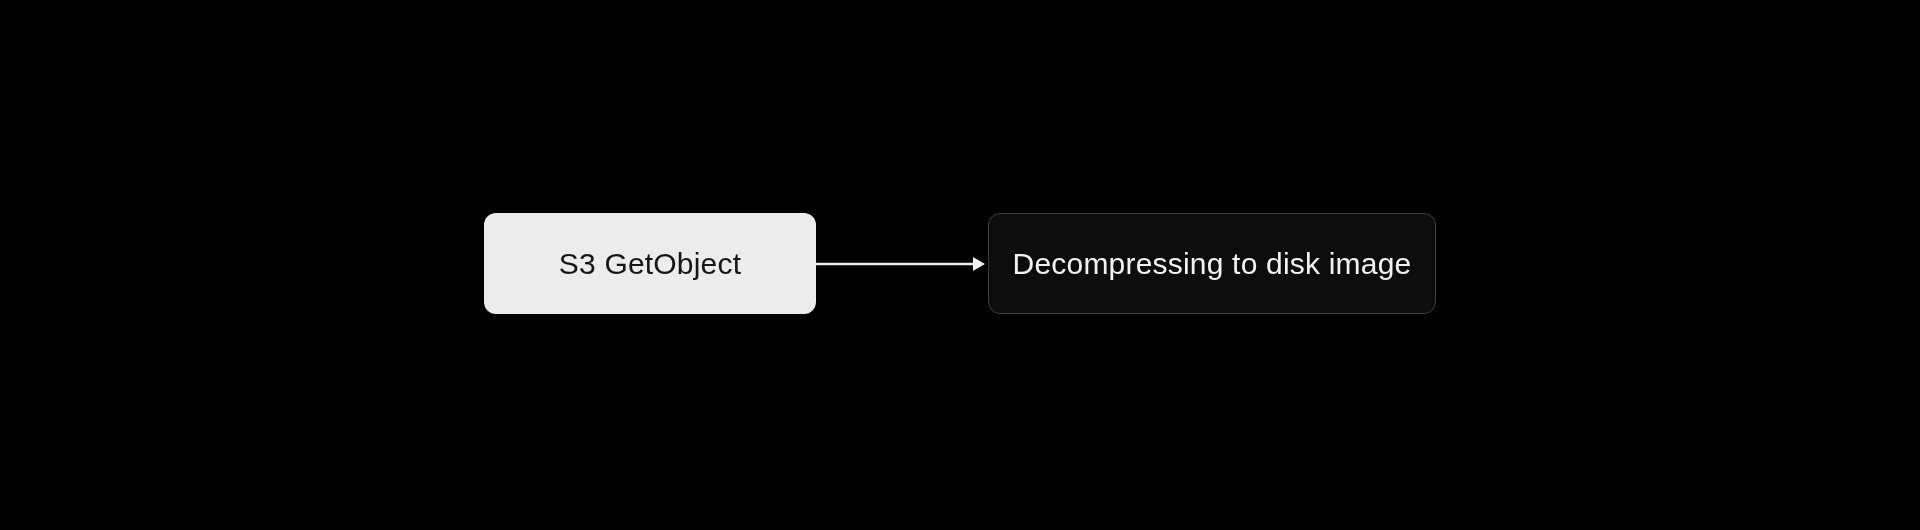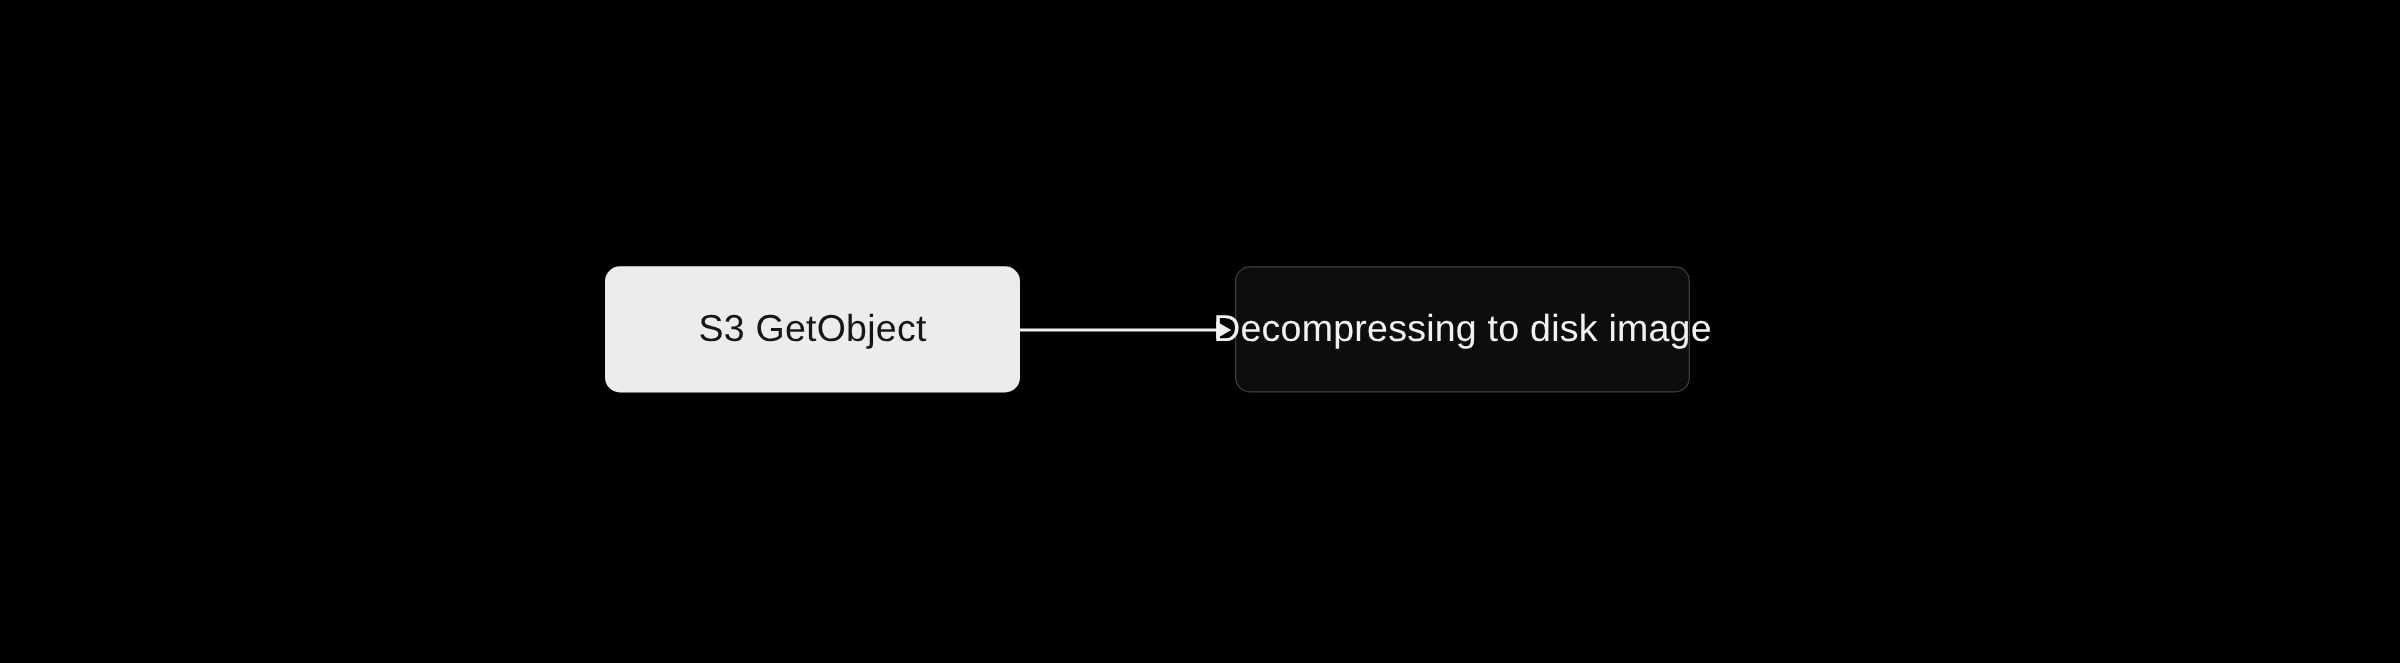--- a/index.html
+++ b/index.html
@@ -32,21 +32,21 @@
   }
   .node-source {
     left: 484px;
     top: 213px;
     width: 332px;
     height: 101px;
   }
   .node-target {
     left: 988px;
     top: 213px;
-    width: 364px;
+    width: 448px;
     height: 101px;
     border: 1.5px solid transparent;
   }
   .edge-svg {
     position: absolute;
     left: 816px;
     top: 252px;
     width: 172px;
     height: 24px;
     display: block;

